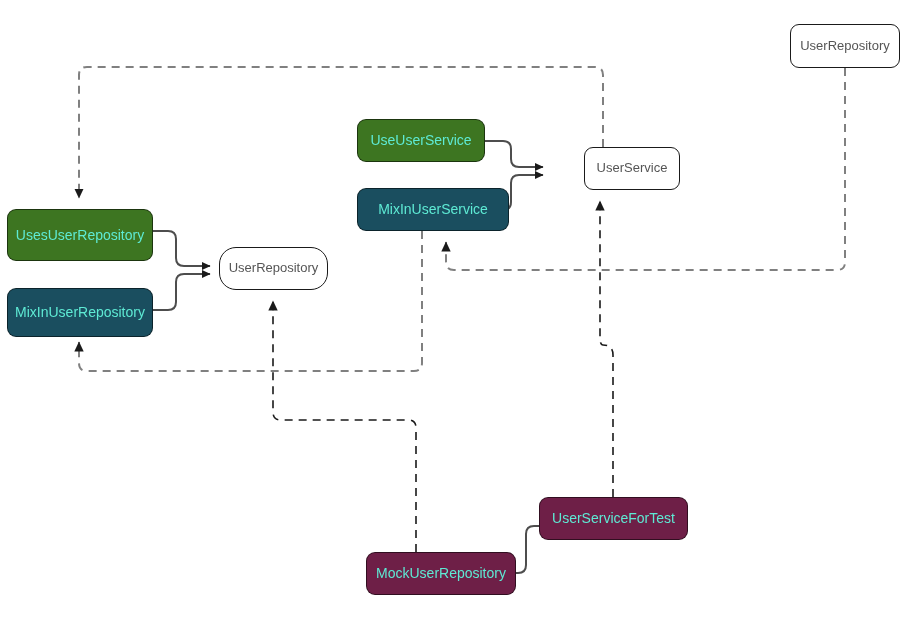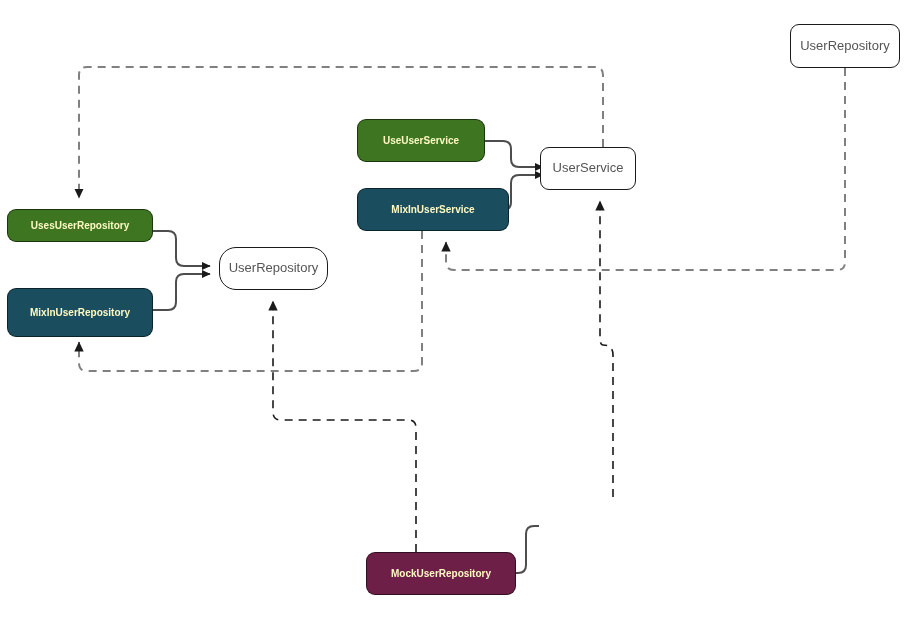--- a/index.html
+++ b/index.html
@@ -32,23 +32,23 @@
     line-height: 1.15;
     z-index: 5;
   }
   .node-label {
     display: block;
     padding: 0 6px;
     white-space: nowrap;
   }
   .node.filled {
     border: 1px solid rgba(0,0,0,0.55);
-    color: #fef9c3;
-    font-size: 10px;
-    font-weight: bold;
+    color: #5eead4;
+    font-size: 14px;
+    font-weight: normal;
   }
   .node.plain {
     border: 1px solid #1a1a1a;
     background: #ffffff;
     color: #555555;
     font-size: 13px;
     font-weight: normal;
   }
 </style>
 </head>
@@ -100,46 +100,49 @@
 
     <g>
       <path d="M613,497 L613,355 Q613,345 603,345 L603,345 Q600,345 600,337 L600,201" fill="none" stroke="#1a1a1a" stroke-width="1.6" stroke-dasharray="8,6" marker-end="url(#arrow-dash)"></path>
     </g>
 
     <g>
       <path d="M416,552 L416,428 Q416,420 408,420 L281,420 Q273,420 273,412 L273,301" fill="none" stroke="#1a1a1a" stroke-width="1.6" stroke-dasharray="8,6" marker-end="url(#arrow-dash)"></path>
     </g>
   </svg>
 
-  <div class="node filled" style="left:7px; top:209px; width:146px; height:33px; background:#3d7521;text-align:right;">
+  <div class="node filled" style="left:7px; top:209px; width:146px; height:52px; background:#3d7521;text-align:right;">
     <span class="node-label">UsesUserRepository</span>
   </div>
 
   <div class="node filled" style="left:7px; top:288px; width:146px; height:49px; background:#1a4e5f;">
     <span class="node-label">MixInUserRepository</span>
   </div>
 
   <div class="node plain" style="left:219px; top:247px; width:109px; height:43px;border-radius:17px;">
     <span class="node-label">UserRepository</span>
   </div>
 
   <div class="node filled" style="left:357px; top:119px; width:128px; height:43px; background:#3d7521;">
     <span class="node-label">UseUserService</span>
   </div>
 
   <div class="node filled" style="left:357px; top:188px; width:152px; height:43px; background:#1a4e5f;">
     <span class="node-label">MixInUserService</span>
   </div>
 
-  <div class="node plain" style="left:540px; top:147px; width:96px; height:43px;">
+  <div class="node plain" style="left:584px; top:147px; width:96px; height:43px;">
     <span class="node-label">UserService</span>
   </div>
 
   <div class="node plain" style="left:790px; top:24px; width:110px; height:44px;">
     <span class="node-label">UserRepository</span>
   </div>
 
+  <div class="node filled" style="left:539px; top:497px; width:149px; height:43px; background:#6e1f47;">
+    <span class="node-label">UserServiceForTest</span>
+  </div>
 
   <div class="node filled" style="left:342px; top:552px; width:150px; height:43px; background:#6e1f47;margin-left:24px;">
     <span class="node-label">MockUserRepository</span>
   </div>
 
 </div>
 
 </body></html>

